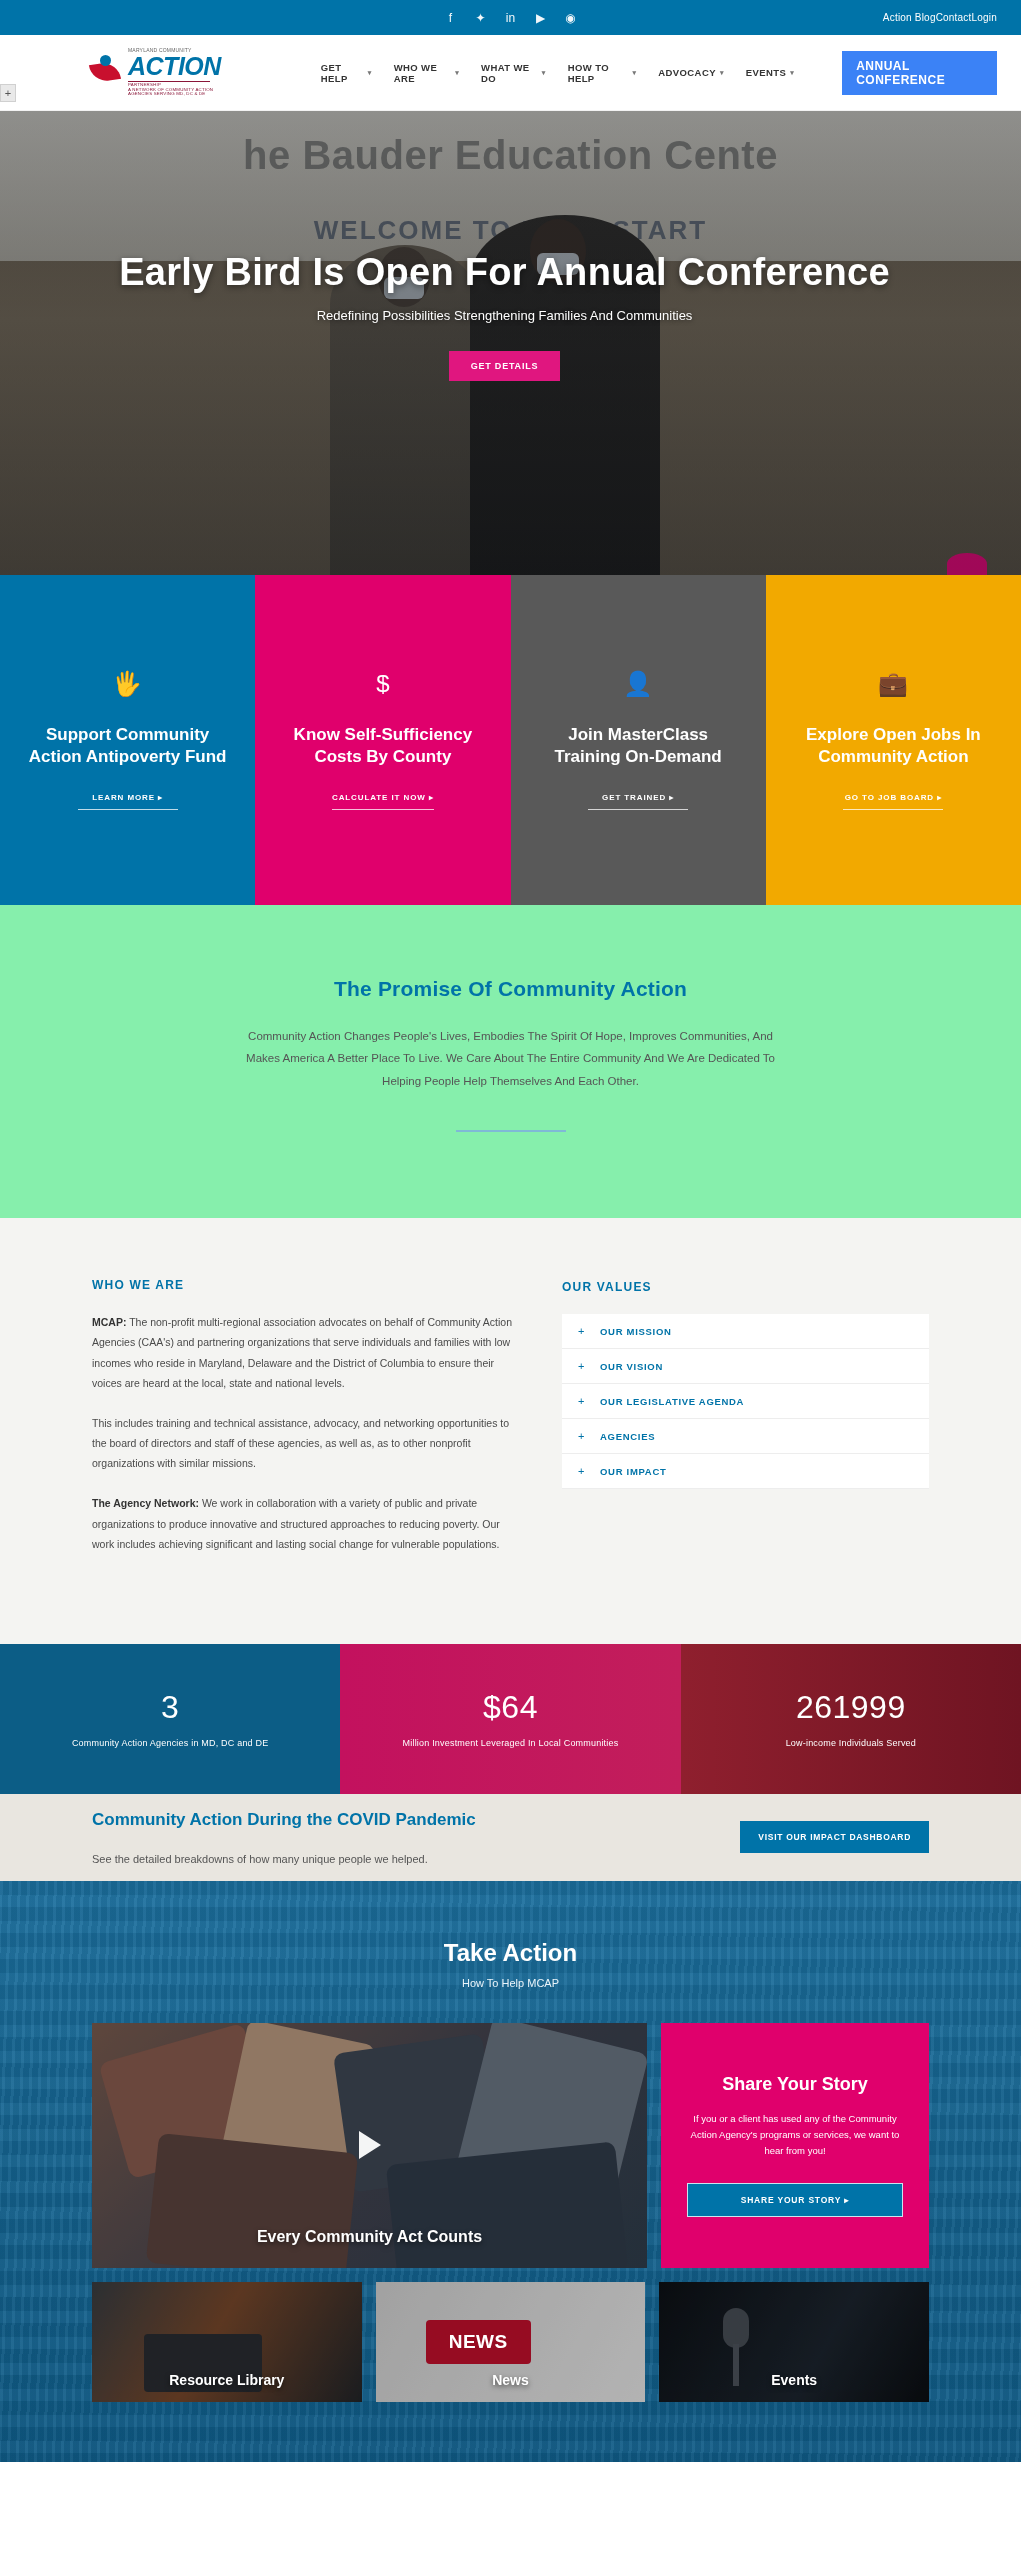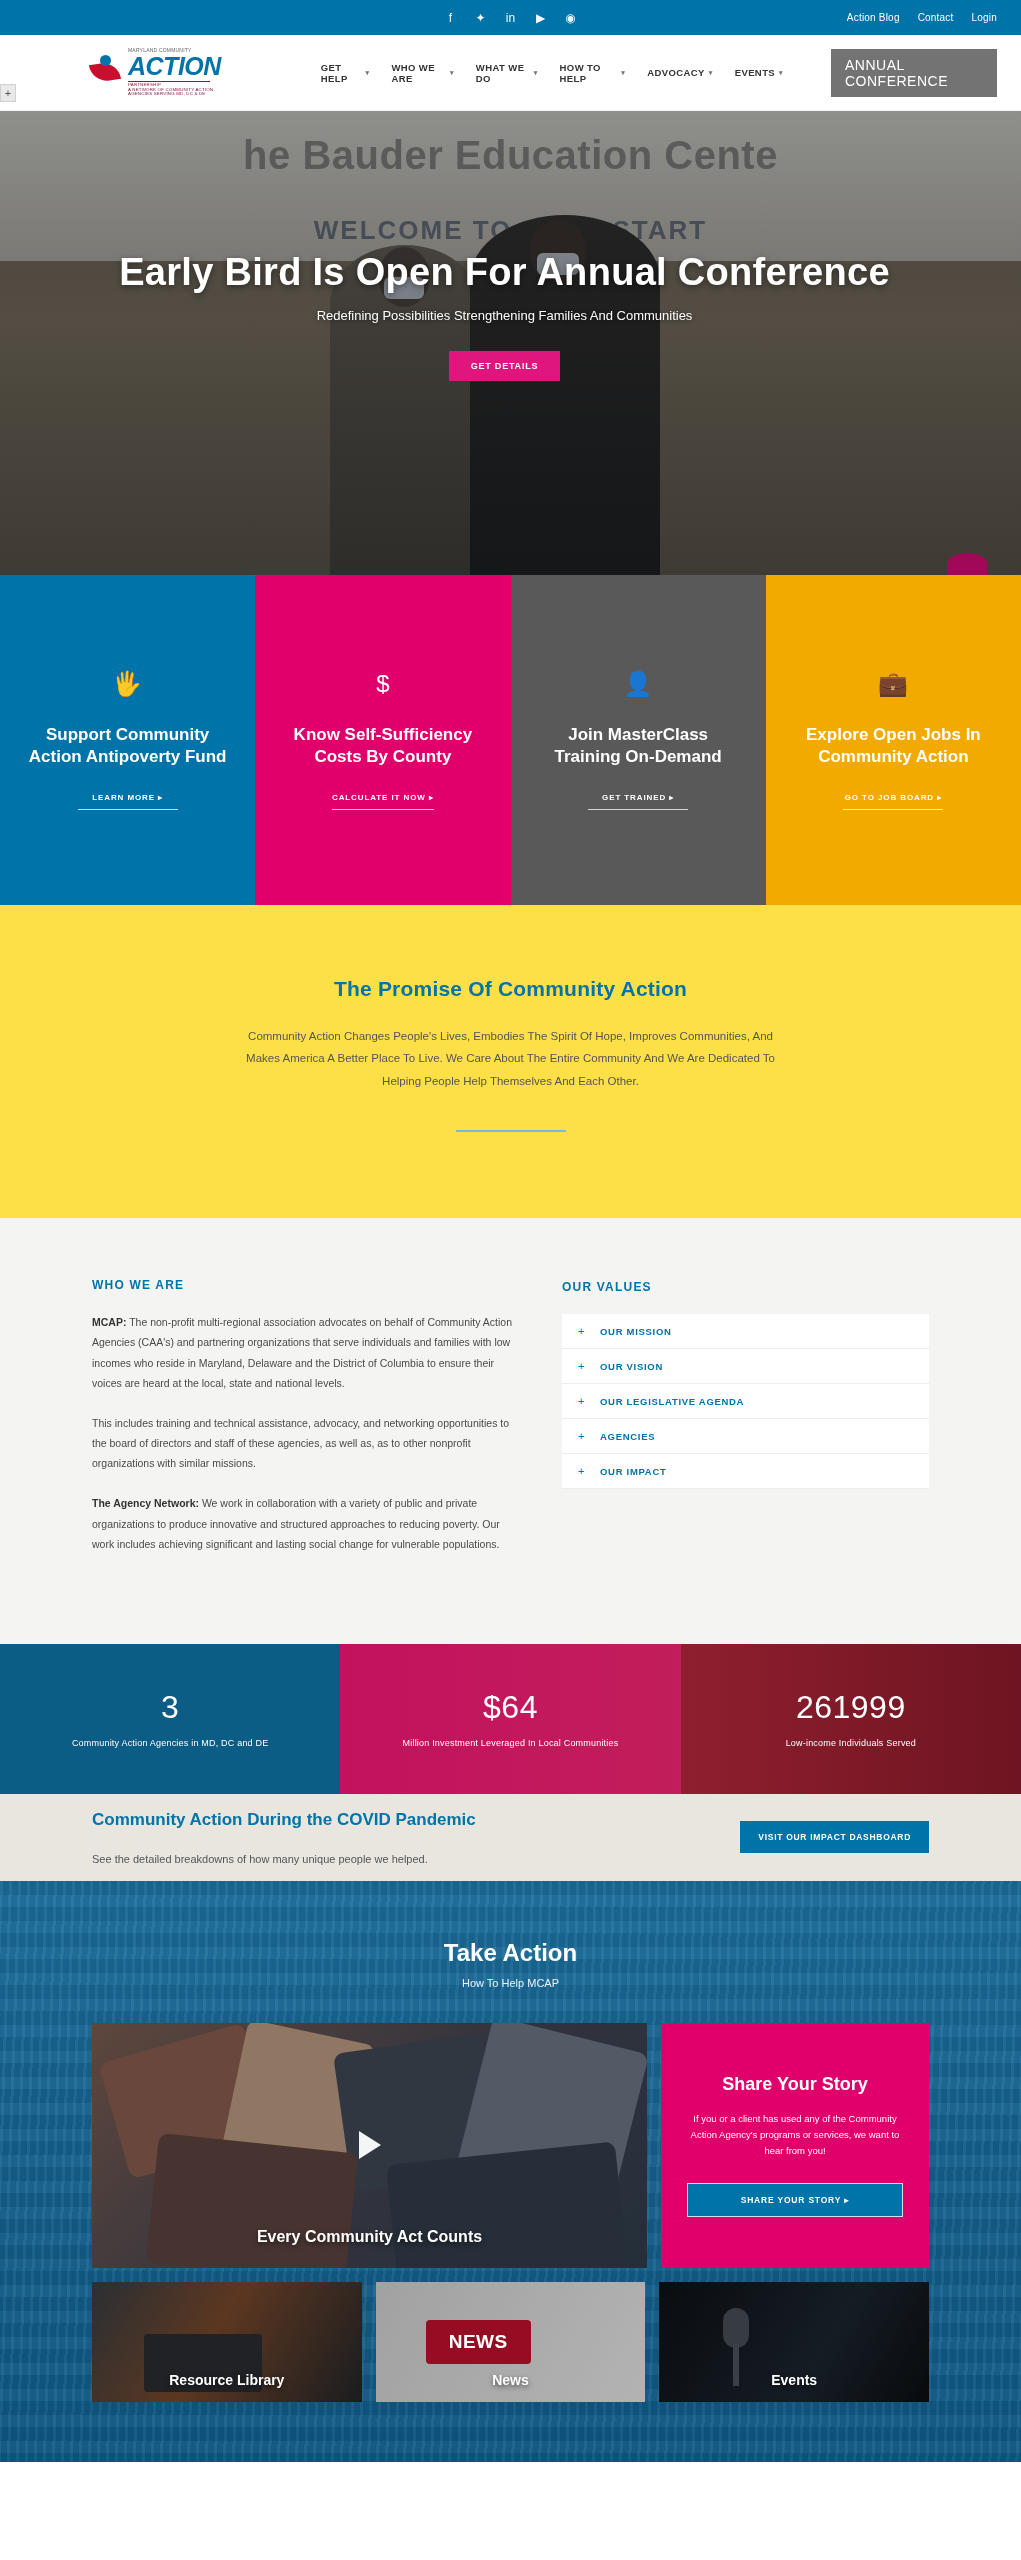--- a/index.html
+++ b/index.html
@@ -21,21 +21,21 @@
     justify-content: center;
     position: relative;
   }
   .topbar-socials { display: flex; gap: 16px; align-items: center; }
   .topbar-socials .sicon {
     color: #fff; font-size: 12px; line-height: 1;
     width: 14px; text-align: center; opacity: .95;
   }
   .topbar-links {
     position: absolute; right: 24px; top: 0; height: 35px;
-    display: flex; align-items: center; gap: 18px;
+    display: flex; align-items: center; 
   }
   .topbar-links a {
     color: #ffffff; font-size: 10px; text-decoration: none; letter-spacing: .2px;
   }
 
   
   .header {
     height: 76px; background: #fff;
     display: flex; align-items: center;
     padding: 0 24px 0 88px;
@@ -70,21 +70,21 @@
   .logo-text .rule { height:1px; background:#8a1538; width: 82px; margin: 2px 0 1px; }
 
   .nav { display: flex; align-items: center; gap: 22px; margin-left: 100px; }
   .nav-item {
     font-size: 9.5px; font-weight: bold; color: #333; letter-spacing: .4px;
     text-transform: uppercase; cursor: pointer; display: flex; align-items: center; gap: 4px;
   }
   .caret { font-size: 7px; color: #777; }
   .nav-cta {
     margin-left: 26px;
-    background: #737373; color: #fff; font-size: 14px; font-weight: normal;
+    background: #3b82f6; color: #fff; font-size: 12px; font-weight: bold;
     letter-spacing: .5px; padding: 8px 14px; text-transform: uppercase;
   }
   .side-tab {
     position: absolute; left: 0; top: 49px; width: 16px; height: 18px;
     background: #e9e9e9; border: 1px solid #d0d0d0; color: #555;
     font-size: 11px; display: flex; align-items: center; justify-content: center;
     z-index: 6;
   }
 
   
@@ -155,21 +155,21 @@
     margin-top: 26px; font-size: 8px; font-weight: bold; letter-spacing: .9px;
     text-transform: uppercase; border-bottom: 1px solid rgba(255,255,255,.75);
     padding-bottom: 7px; min-width: 100px;
   }
   .t1 { background: #0073a8; }
   .t2 { background: #e0006c; }
   .t3 { background: #595959; }
   .t4 { background: #f2a900; }
 
   
-  .promise { background: #fde047; padding: 72px 0 86px; text-align: center; }
+  .promise { background: #86efac; padding: 72px 0 86px; text-align: center; }
   .promise h2 {
     color: #0073a8; font-size: 21px; font-weight: bold; letter-spacing: .2px;
   }
   .promise p {
     max-width: 560px; margin: 24px auto 0; font-size: 11.5px; color: #555;
     line-height: 1.95;
   }
   .promise .rule { width: 110px; height: 2px; background: #7fb9d6; margin: 38px auto 0; }
 
   

